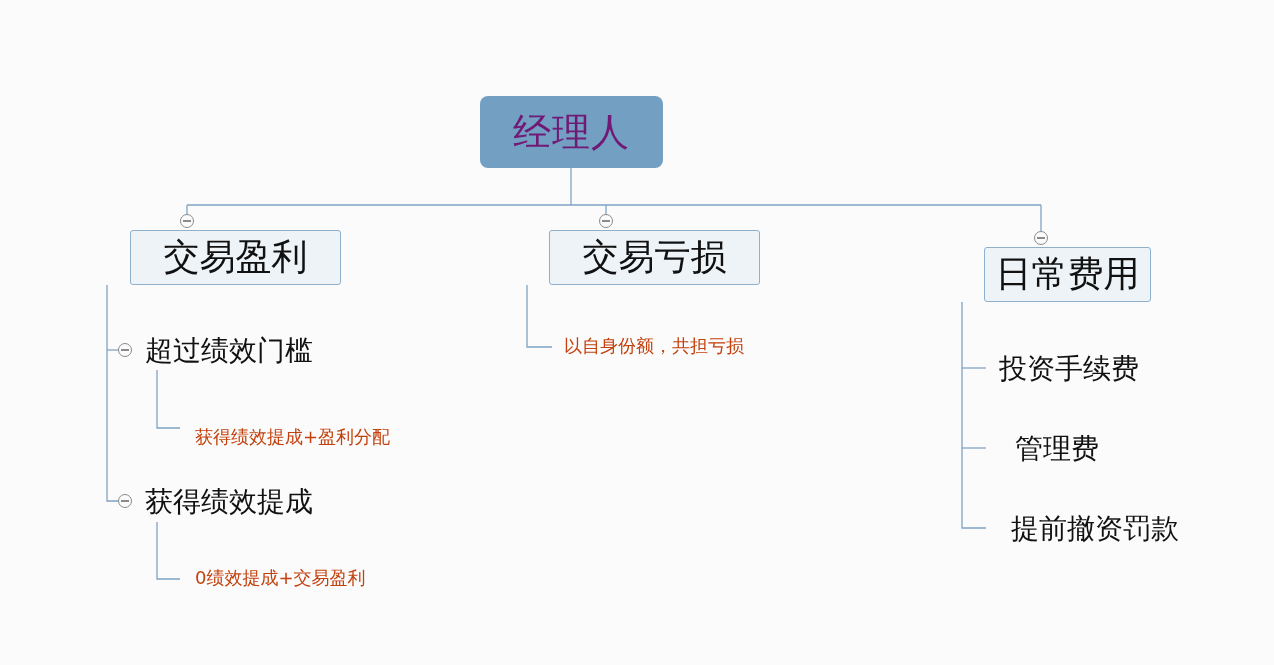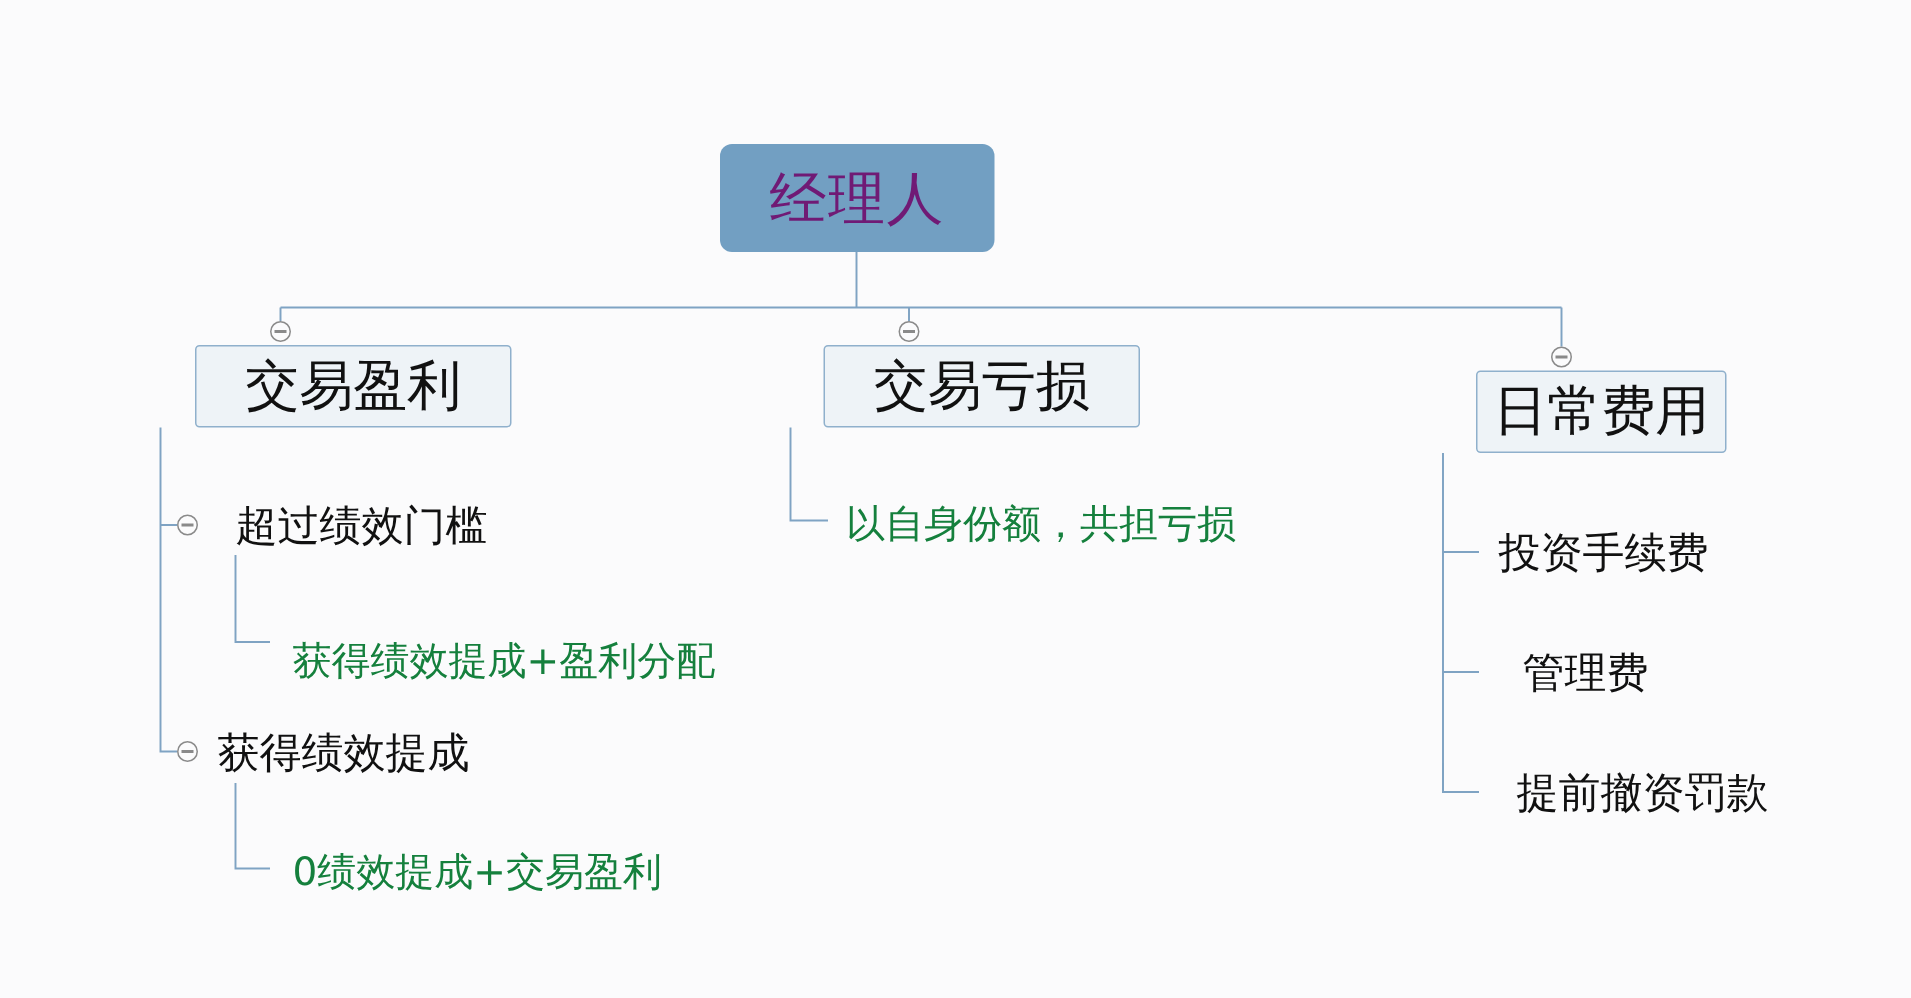--- a/index.html
+++ b/index.html
@@ -4,21 +4,21 @@
 <style>
   html,body{margin:0;padding:0;}
   body{width:1274px;height:665px;background:#fbfbfc;position:relative;overflow:hidden;
        font-family:"DejaVu Sans","Liberation Sans",sans-serif;color:#111;}
   svg.lines{position:absolute;left:0;top:0;}
   .root{position:absolute;left:480px;top:96px;width:183px;height:72px;background:#729fc2;
         border-radius:8px;color:#701a75;font-size:38px;display:flex;align-items:center;justify-content:center;letter-spacing:1px;}
   .main{position:absolute;height:55px;background:#eef3f7;border:1px solid #8fb0cc;border-radius:3px;
         display:flex;align-items:center;justify-content:center;font-size:36px;color:#111;box-sizing:border-box;margin-left:48px;}
   .sub{position:absolute;font-size:28px;color:#111;white-space:nowrap;line-height:1;}
-  .leaf{position:absolute;font-size:26px;color:#15803d;white-space:nowrap;line-height:1;}
+  .leaf{position:absolute;font-size:18px;color:#c2410c;white-space:nowrap;line-height:1;}
   .collapse{position:absolute;width:14px;height:14px;border:1.5px solid #8a8a8a;border-radius:50%;
             box-sizing:border-box;background:#fbfbfc;}
   .collapse::after{content:"";position:absolute;left:2px;right:2px;top:5px;height:1.5px;background:#8a8a8a;}
 </style>
 </head>
 <body>
 
 <svg class="lines" width="1274" height="665">
   <g stroke="#7fa3c3" stroke-width="1.3" fill="none">
 
@@ -47,21 +47,21 @@
 </div>
 
 <div class="collapse" style="left:180px;top:214px;"></div>
 <div class="collapse" style="left:599px;top:214px;"></div>
 <div class="collapse" style="left:1034px;top:231px;"></div>
 
 <div class="main" style="left:82px;top:230px;width:211px;">
   <span>交易盈利</span>
 </div>
 <div class="collapse" style="left:118px;top:343px;"></div>
-<div class="sub" style="left:145px;top:337px;margin-left:12px;">超过绩效门槛</div>
+<div class="sub" style="left:145px;top:337px;">超过绩效门槛</div>
 <div class="leaf" style="left:195px;top:428px;">获得绩效提成+盈利分配</div>
 <div class="collapse" style="left:118px;top:494px;"></div>
 <div class="sub" style="left:145px;top:488px;">获得绩效提成</div>
 <div class="leaf" style="left:195px;top:569px;">0绩效提成+交易盈利</div>
 
 <div class="main" style="left:501px;top:230px;width:211px;">
   <span>交易亏损</span>
 </div>
 <div class="leaf" style="left:564px;top:337px;">以自身份额，共担亏损</div>
 

